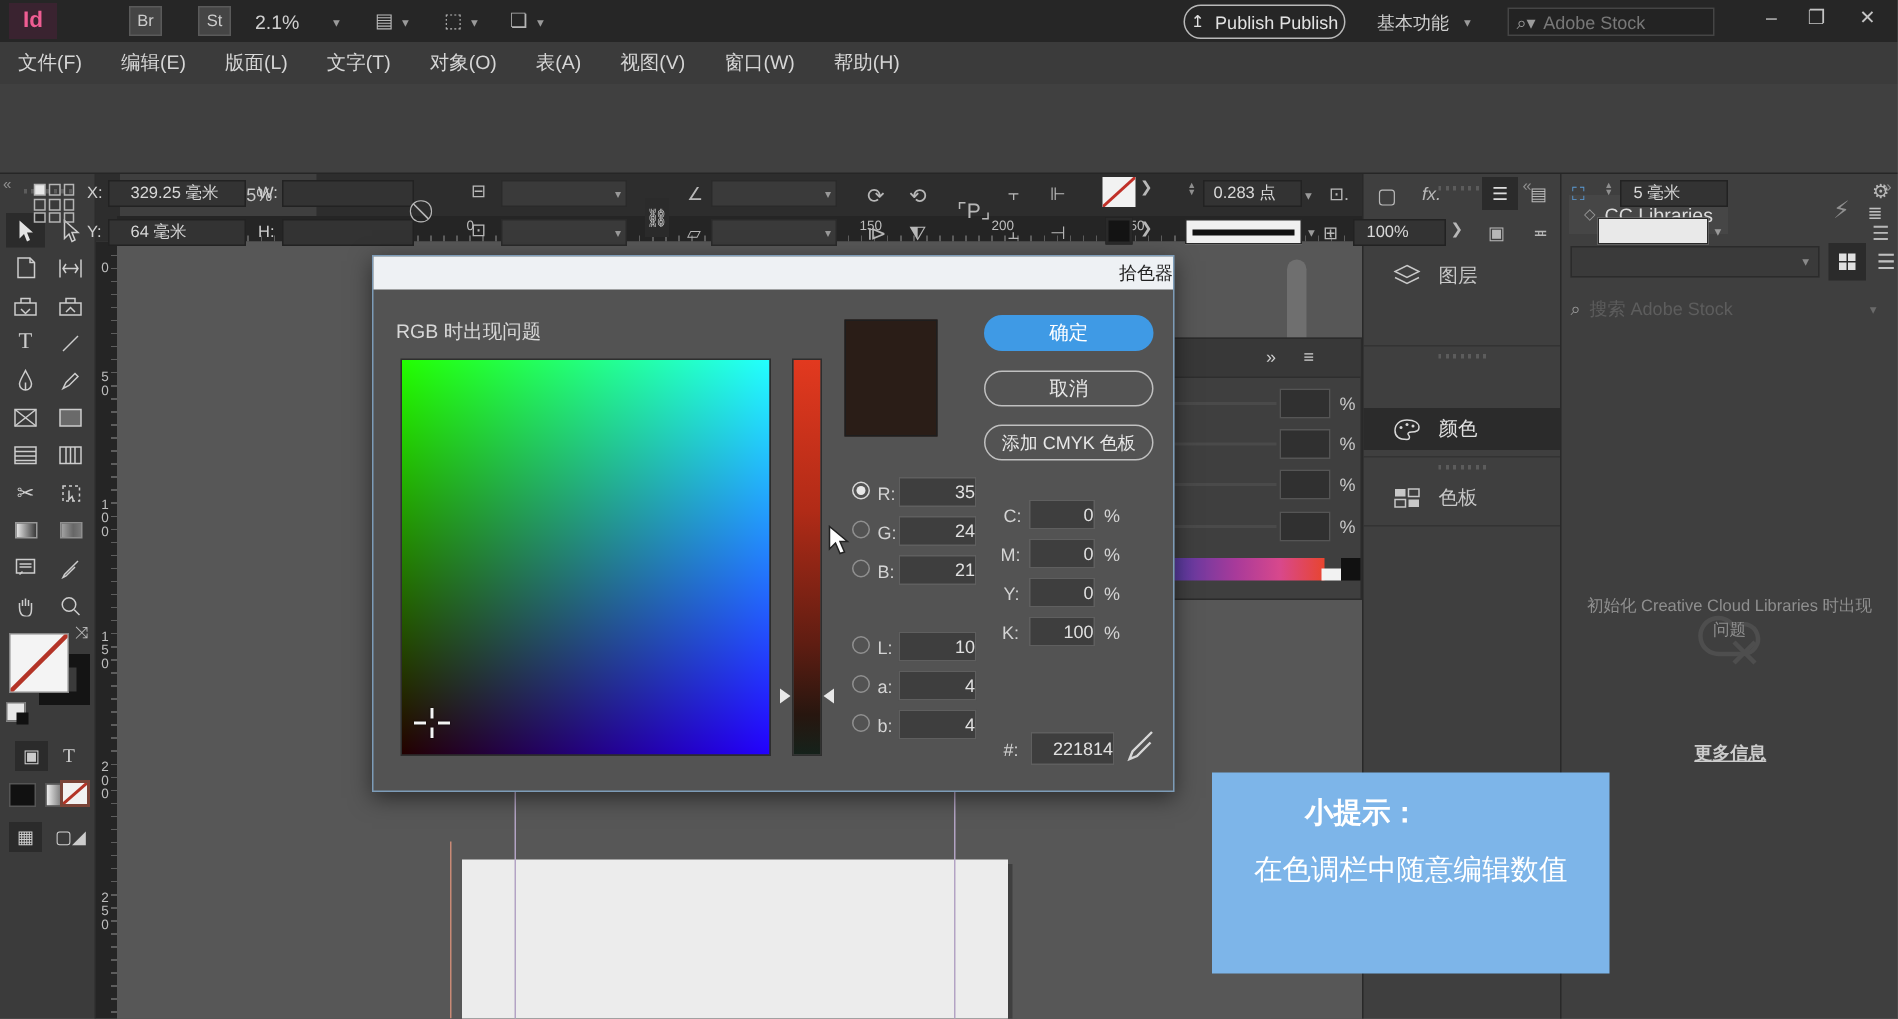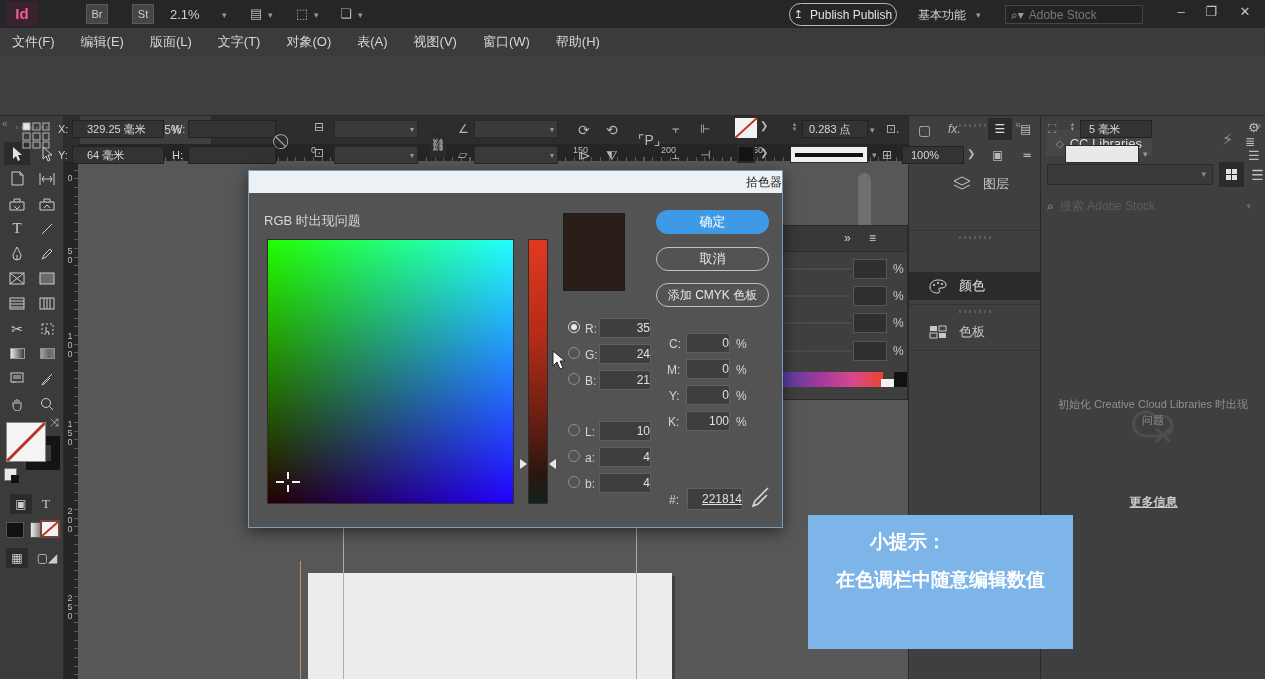--- a/index.html
+++ b/index.html
@@ -111,21 +111,21 @@
   #btn-add { font-size:12px; }
   .radio { position:absolute; width:12px; height:12px; border:1px solid #909090; border-radius:50%; }
   .radio.sel { border-color:#d8d8d8; }
   .radio.sel::after { content:""; position:absolute; left:2px; top:2px; width:6px; height:6px; border-radius:50%; background:#e8e8e8; }
   .dlabel { position:absolute; font-size:12px; color:#d4d4d4; }
   .dfield { position:absolute; height:20px; background:#3e3e3e; border:1px solid #5f5f5f;
     color:#e0e0e0; font-size:12px; line-height:18px; padding-left:7px; }
   
   #tipbox { position:absolute; left:808px; top:515px; width:265px; height:134px; background:#7db5e9; z-index:60; }
   #tipbox .l1 { position:absolute; left:62px; top:14px; font-size:19px; font-weight:bold; color:#fff; }
-  #tipbox .l2 { position:absolute; left:0; top:52px; width:100%; text-align:center; font-size:19px; font-weight:bold; color:#fff; }
+  #tipbox .l2 { position:absolute; left:0; top:52px; width:100%; text-align:center; font-size:19px; font-weight:normal; color:#fff; }
   
   #cursor { position:absolute; left:551px; top:350px; z-index:70; }
 </style>
 </head>
 <body>
 
 <div id="titlebar">
   <div class="logo">Id</div>
   <div class="sqbtn" style="left:86px;">Br</div>
   <div class="sqbtn" style="left:132px;">St</div>
@@ -439,21 +439,21 @@
   <div class="cpfield" style="top:115px;"></div>
   <span class="cppct" style="top:118px;">%</span>
   <div id="ramp"></div>
   <div id="rampwhite"></div>
   <div id="rampblack"></div>
 </div>
 
 <div id="dock">
   <span class="abs" style="left:106px; top:2px; color:#8f8f8f; font-size:11px;">«</span>
   <div class="grip" style="top:8px;"></div>
-  <div class="dock-item" style="top:54px;margin-left:24px;">
+  <div class="dock-item" style="top:54px;">
     <svg width="18" height="16">
         <path d="M9 1 L17 5 L9 9 L1 5 Z" fill="none" stroke="#c8c8c8"></path>
         <path d="M1 9 L9 13 L17 9" fill="none" stroke="#c8c8c8"></path>
       </svg>
     <span>图层</span>
   </div>
   <div class="dsep" style="top:114px;"></div>
   <div class="grip" style="top:120px;"></div>
   <div class="dock-item active" style="top:156px;">
     <svg width="18" height="15">
@@ -558,21 +558,21 @@
   <div class="dfield" style="left:437px; top:188px; width:44px;">0</div>
   <span class="dlabel" style="left:487px; top:192px;">%</span>
   <span class="dlabel" style="left:420px; top:218px;">Y:</span>
   <div class="dfield" style="left:437px; top:214px; width:44px;">0</div>
   <span class="dlabel" style="left:487px; top:218px;">%</span>
   <span class="dlabel" style="left:419px; top:244px;">K:</span>
   <div class="dfield" style="left:437px; top:240px; width:44px;">100</div>
   <span class="dlabel" style="left:487px; top:244px;">%</span>
 
   <span class="dlabel" style="left:420px; top:322px;">#:</span>
-  <div class="dfield" style="left:438px; top:317px; width:56px; height:22px; line-height:20px;text-decoration:underline;">221814</div>
+  <div class="dfield" style="left:438px; top:317px; width:56px; height:22px; line-height:20px;">221814</div>
   <svg class="abs" style="left:502px; top:315px;" width="20" height="22">
     <path d="M17 2 L11 8 M13 6 L4 15 l-2 5 5 -2 9 -9" fill="none" stroke="#d8d8d8" stroke-width="1.6"></path>
   </svg>
 </div>
 
 <div id="tipbox">
   <div class="l1">小提示：</div>
   <div class="l2">在色调栏中随意编辑数值</div>
 </div>
 

